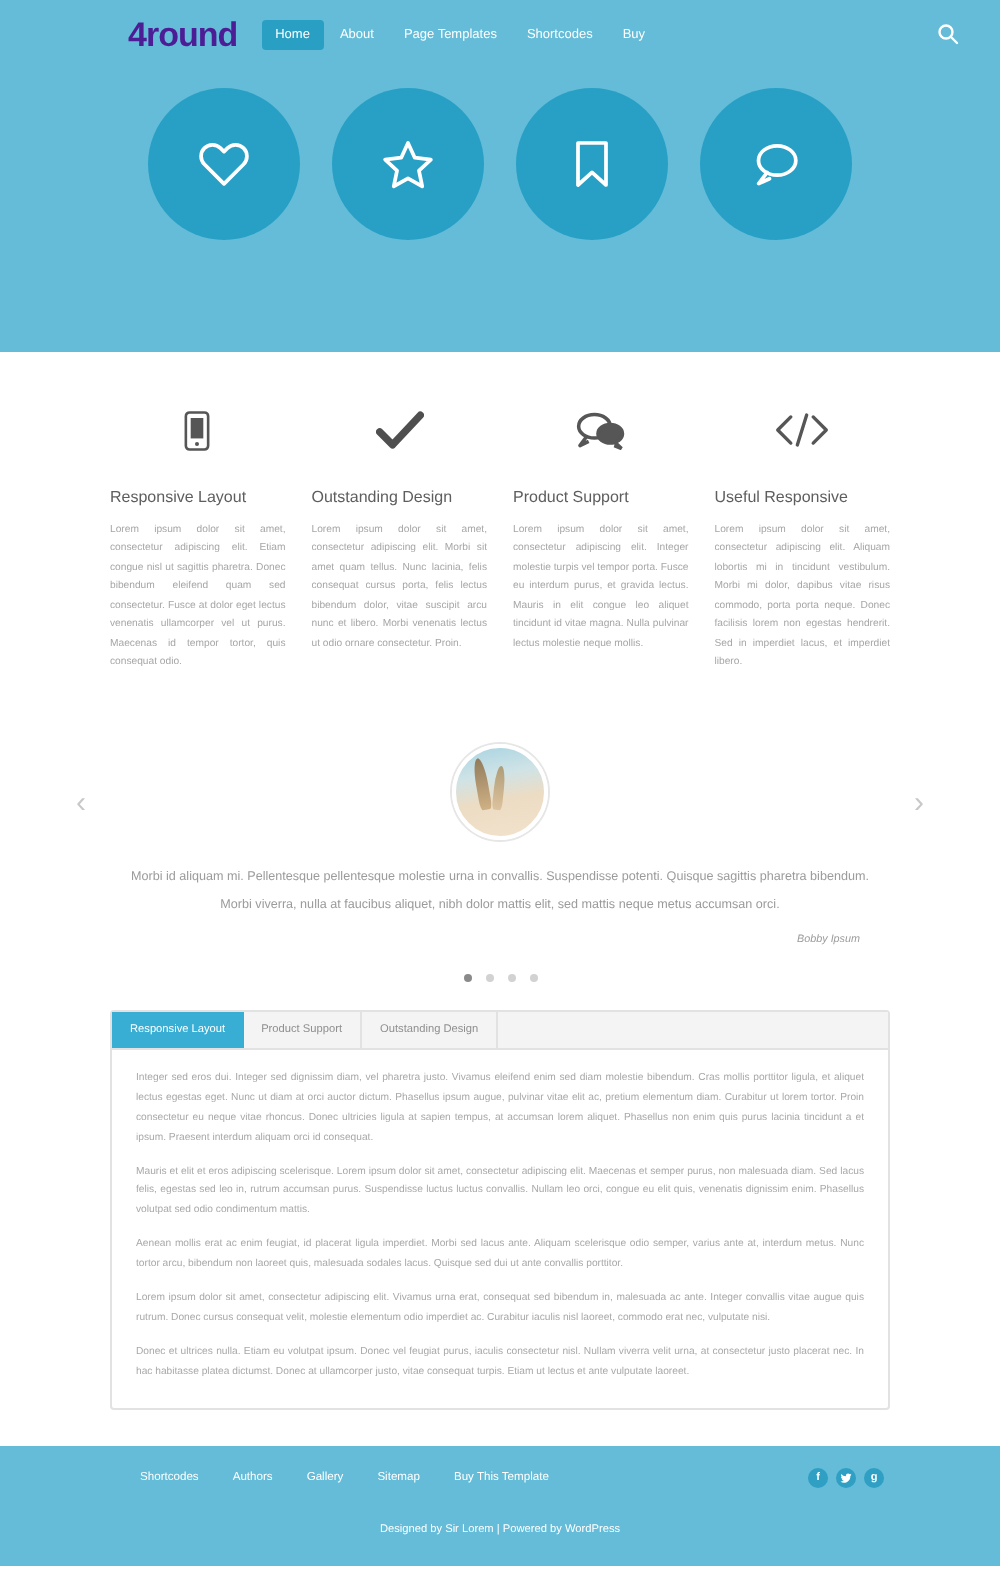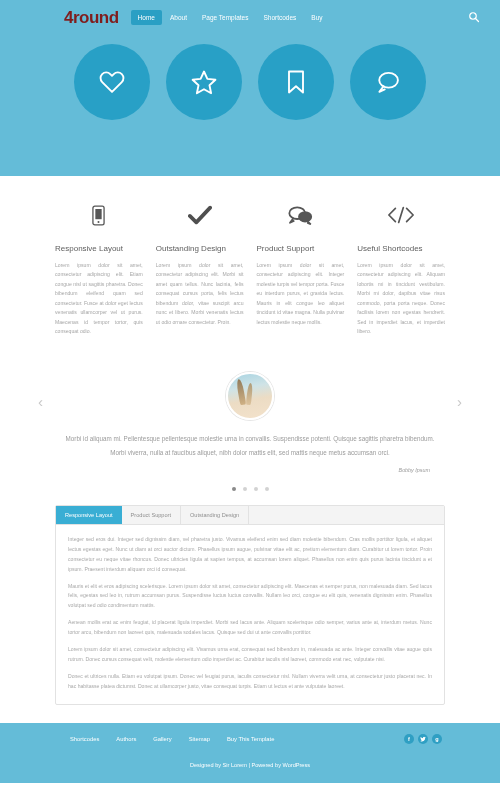--- a/index.html
+++ b/index.html
@@ -17,21 +17,21 @@
     height: 176px;
     position: relative;
   }
   .topbar {
     display: flex;
     align-items: center;
     height: 34px;
     padding: 0 18px 0 64px;
   }
   .logo {
-    color: #7f1d1d;
+    color: #4c1d95;
     font-size: 17px;
     font-weight: bold;
     letter-spacing: -0.5px;
     line-height: 1;
     margin-right: 12px;
     white-space: nowrap;
   }
   .nav {
     display: flex;
     align-items: center;
@@ -358,21 +358,21 @@
   </div>
 
   <div class="feature">
     <div class="feature-icon">
       <svg width="28" height="18" viewBox="0 0 30 18" fill="none" stroke="#565656" stroke-width="1.8">
         <polyline points="9,2 2,9 9,16" stroke-linecap="round" stroke-linejoin="round"></polyline>
         <line x1="17.5" y1="1" x2="12.5" y2="17" stroke-linecap="round"></line>
         <polyline points="21,2 28,9 21,16" stroke-linecap="round" stroke-linejoin="round"></polyline>
       </svg>
     </div>
-    <div class="feature-title">Useful Shortcodes</div>
+    <div class="feature-title">Useful Responsive</div>
     <div class="feature-text">Lorem ipsum dolor sit amet, consectetur adipiscing elit. Aliquam lobortis mi in tincidunt vestibulum. Morbi mi dolor, dapibus vitae risus commodo, porta porta neque. Donec facilisis lorem non egestas hendrerit. Sed in imperdiet lacus, et imperdiet libero.</div>
   </div>
 </div>
 
 <div class="testimonial">
   <div class="arrow left">‹</div>
   <div class="arrow right">›</div>
 
   <div class="avatar-wrap">
     <div class="avatar"></div>

